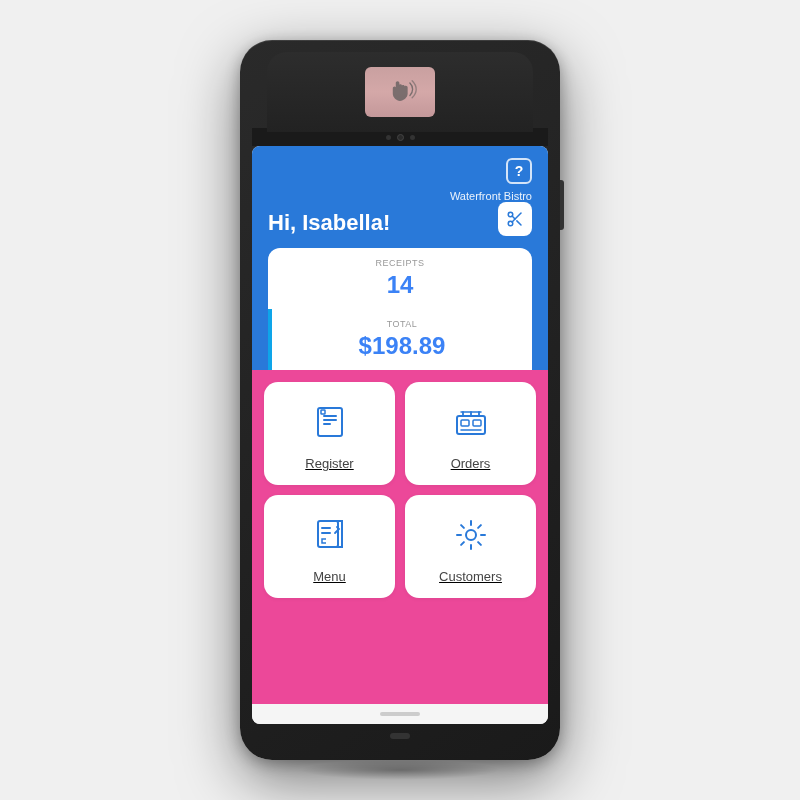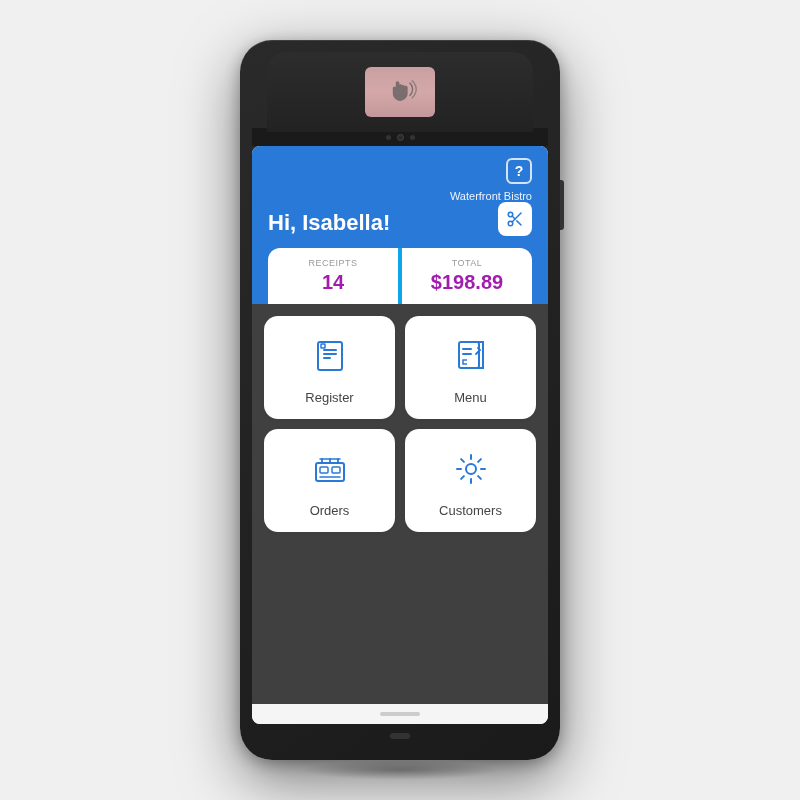--- a/index.html
+++ b/index.html
@@ -174,20 +174,21 @@
       color: #2979d9;
       font-size: 16px;
     }
 
     
     .stats-bar {
       background: white;
       display: flex;
       border-radius: 12px 12px 0 0;
       overflow: hidden;
+      flex-direction: column;
     }
 
     .stat-item {
       flex: 1;
       text-align: center;
       padding: 10px 8px;
     }
 
     .stat-item + .stat-item {
       border-left: 4px solid #0ea5e9;
@@ -195,31 +196,32 @@
 
     .stat-label {
       font-size: 9px;
       color: #999;
       letter-spacing: 0.5px;
       text-transform: uppercase;
       margin-bottom: 3px;
     }
 
     .stat-value {
-      font-size: 20px;
+      font-size: 24px;
       font-weight: 700;
-      color: #a21caf;
+      color: #3b82f6;
     }
 
     
     .main-content {
       flex: 1;
-      background: #404040;
+      background: #ec4899;
       padding: 12px;
       overflow-y: auto;
+      text-decoration: underline;
     }
 
     .menu-grid {
       display: grid;
       grid-template-columns: 1fr 1fr;
       gap: 10px;
     }
 
     .menu-tile {
       background: white;
@@ -376,45 +378,45 @@
                   <line x1="16" y1="24" x2="22" y2="24" stroke="#2979d9" stroke-width="2" stroke-linecap="round"></line>
                   <rect x="13" y="10" width="4" height="4" rx="0.5" stroke="#2979d9" stroke-width="1.5" fill="none"></rect>
                 </svg>
               </div>
               <div class="tile-label">Register</div>
             </div>
 
             <div class="menu-tile">
               <div class="tile-icon">
                 <svg width="44" height="44" viewBox="0 0 44 44" fill="none" xmlns="http://www.w3.org/2000/svg">
+                  <rect x="8" y="16" width="28" height="18" rx="2" stroke="#2979d9" stroke-width="2" fill="none"></rect>
+                  <rect x="12" y="20" width="8" height="6" rx="1" stroke="#2979d9" stroke-width="1.5" fill="none"></rect>
+                  <rect x="24" y="20" width="8" height="6" rx="1" stroke="#2979d9" stroke-width="1.5" fill="none"></rect>
+                  <line x1="12" y1="30" x2="32" y2="30" stroke="#2979d9" stroke-width="1.5" stroke-linecap="round"></line>
+                  <path d="M14 16 L14 12 M22 16 L22 12 M30 16 L30 12" stroke="#2979d9" stroke-width="1.8" stroke-linecap="round"></path>
+                  <line x1="12" y1="12" x2="32" y2="12" stroke="#2979d9" stroke-width="1.5" stroke-linecap="round"></line>
+                </svg>
+              </div>
+              <div class="tile-label">Orders</div>
+            </div>
+
+            <div class="menu-tile">
+              <div class="tile-icon">
+                <svg width="44" height="44" viewBox="0 0 44 44" fill="none" xmlns="http://www.w3.org/2000/svg">
                   <rect x="10" y="8" width="20" height="26" rx="2" stroke="#2979d9" stroke-width="2" fill="none"></rect>
                   <path d="M26 8 L34 8 L34 34 L26 34" stroke="#2979d9" stroke-width="2" fill="none"></path>
                   <line x1="14" y1="15" x2="22" y2="15" stroke="#2979d9" stroke-width="2" stroke-linecap="round"></line>
                   <line x1="14" y1="20" x2="22" y2="20" stroke="#2979d9" stroke-width="2" stroke-linecap="round"></line>
                   <path d="M18 26 L14 26 L14 30 L18 30" stroke="#2979d9" stroke-width="1.5" fill="none"></path>
                   <path d="M29 14 L31 16 L27 20" stroke="#2979d9" stroke-width="1.8" stroke-linecap="round" fill="none"></path>
                 </svg>
               </div>
               <div class="tile-label">Menu</div>
             </div>
 
-            <div class="menu-tile">
-              <div class="tile-icon">
-                <svg width="44" height="44" viewBox="0 0 44 44" fill="none" xmlns="http://www.w3.org/2000/svg">
-                  <rect x="8" y="16" width="28" height="18" rx="2" stroke="#2979d9" stroke-width="2" fill="none"></rect>
-                  <rect x="12" y="20" width="8" height="6" rx="1" stroke="#2979d9" stroke-width="1.5" fill="none"></rect>
-                  <rect x="24" y="20" width="8" height="6" rx="1" stroke="#2979d9" stroke-width="1.5" fill="none"></rect>
-                  <line x1="12" y1="30" x2="32" y2="30" stroke="#2979d9" stroke-width="1.5" stroke-linecap="round"></line>
-                  <path d="M14 16 L14 12 M22 16 L22 12 M30 16 L30 12" stroke="#2979d9" stroke-width="1.8" stroke-linecap="round"></path>
-                  <line x1="12" y1="12" x2="32" y2="12" stroke="#2979d9" stroke-width="1.5" stroke-linecap="round"></line>
-                </svg>
-              </div>
-              <div class="tile-label">Orders</div>
-            </div>
-
 
 
             <div class="menu-tile">
               <div class="tile-icon">
                 <svg width="44" height="44" viewBox="0 0 44 44" fill="none" xmlns="http://www.w3.org/2000/svg">
                   <circle cx="22" cy="22" r="5" stroke="#2979d9" stroke-width="2" fill="none"></circle>
                   <path d="M22 8 L22 12 M22 32 L22 36 M8 22 L12 22 M32 22 L36 22 M12.1 12.1 L14.9 14.9 M29.1 29.1 L31.9 31.9 M31.9 12.1 L29.1 14.9 M14.9 29.1 L12.1 31.9" stroke="#2979d9" stroke-width="2" stroke-linecap="round"></path>
                 </svg>
               </div>
               <div class="tile-label">Customers</div>

